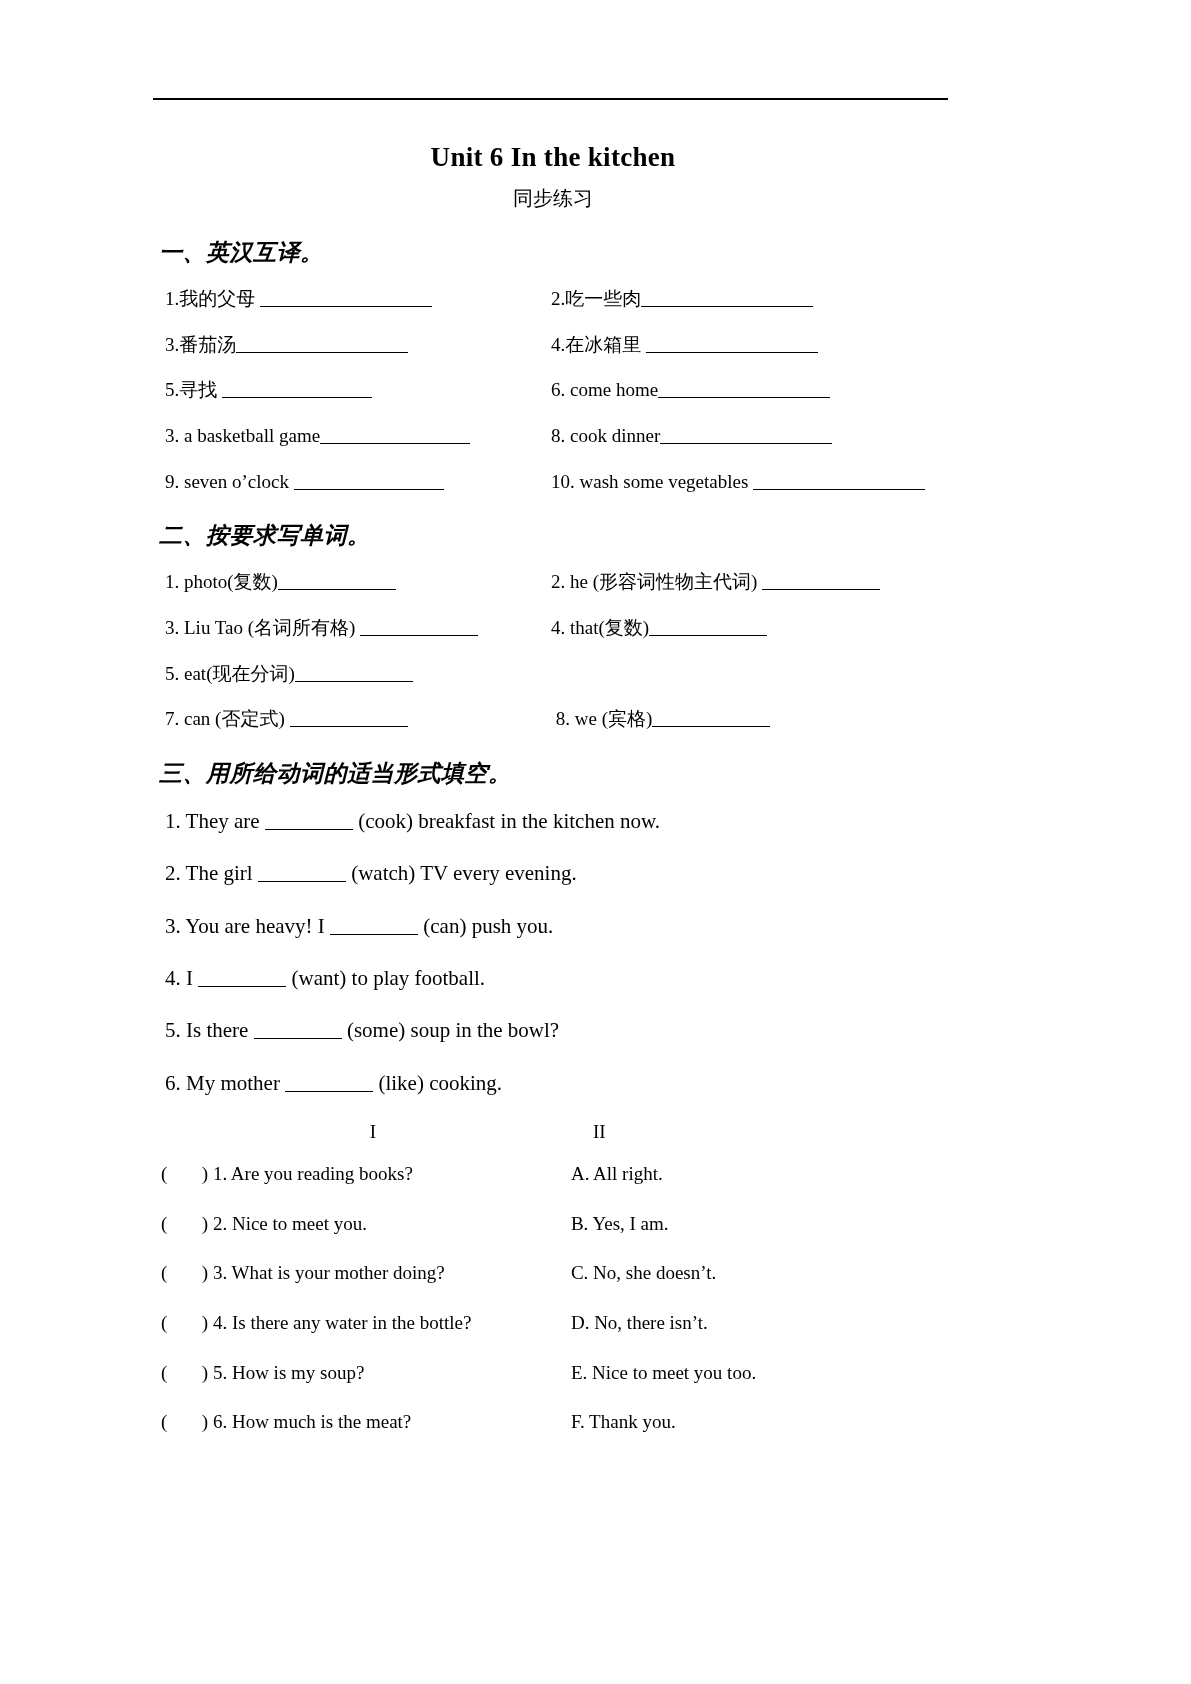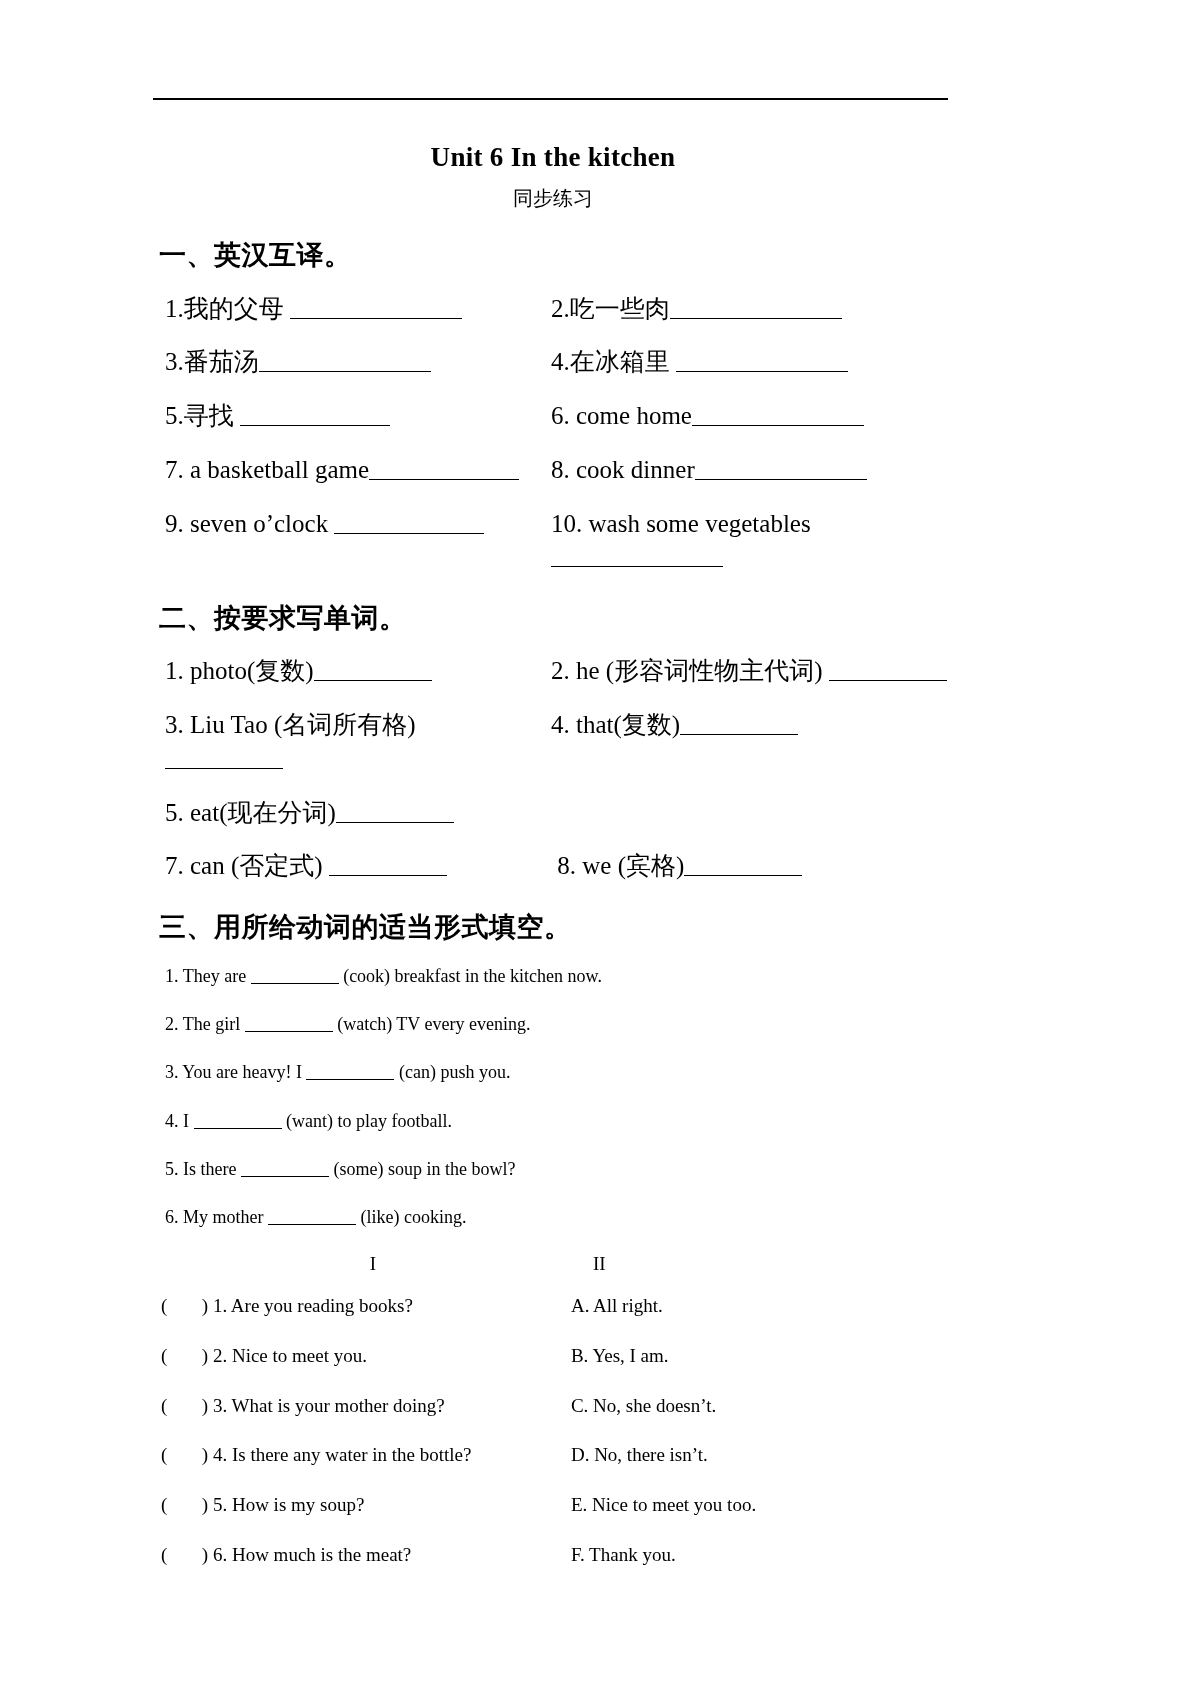--- a/index.html
+++ b/index.html
@@ -53,35 +53,36 @@
     font-size: 20px;
     font-family: "DejaVu Sans", sans-serif;
     font-weight: 400;
     margin: 0 0 26px 0;
     line-height: 1.3;
   }
 
   .sec-head {
     font-family: "DejaVu Sans", sans-serif;
     font-weight: bold;
-    font-size: 27px;
+    font-size: 23px;
     margin: 26px 0 18px 6px;
     line-height: 1.35;
     letter-spacing: .5px;
+    font-style: italic;
   }
   .sec-head .rn {
     font-family: "Liberation Serif", serif;
     font-weight: bold;
   }
 
   
   .row2 {
     display: flex;
     margin: 0 0 20px 0;
-    font-size: 25px;
+    font-size: 19px;
     line-height: 1.35;
   }
   .row2 .col {
     display: block;
   }
   .row2 .col-l { width: 380px; padding-left: 12px; box-sizing: border-box; }
   .row2 .col-r { width: 420px; padding-left: 18px; box-sizing: border-box; }
 
   .blank {
     display: inline-block;
@@ -90,21 +91,21 @@
     height: 1em;
     margin-bottom: -2px;
   }
   .b-sm  { width: 118px; }
   .b-md  { width: 150px; }
   .b-lg  { width: 172px; }
   .b-inline { width: 88px; }
 
   
   .fill-line {
-    font-size: 18px;
+    font-size: 21px;
     line-height: 1.35;
     margin: 0 0 24px 12px;
   }
 
   
   .match-head {
     display: flex;
     font-size: 19px;
     margin: 6px 0 18px 0;
   }
@@ -161,21 +162,21 @@
         <span>5.寻找</span>
         <span class="blank b-md"></span>
       </div>
       <div class="col col-r">
         <span>6. come home</span><span class="blank b-lg"></span>
       </div>
     </div>
 
     <div class="row2">
       <div class="col col-l">
-        <span>7. a basketball game</span><span class="blank b-md"></span>
+        <span>3. a basketball game</span><span class="blank b-md"></span>
       </div>
       <div class="col col-r">
         <span>8. cook dinner</span><span class="blank b-lg"></span>
       </div>
     </div>
 
     <div class="row2">
       <div class="col col-l">
         <span>9. seven o’clock</span>
         <span class="blank b-md"></span>

